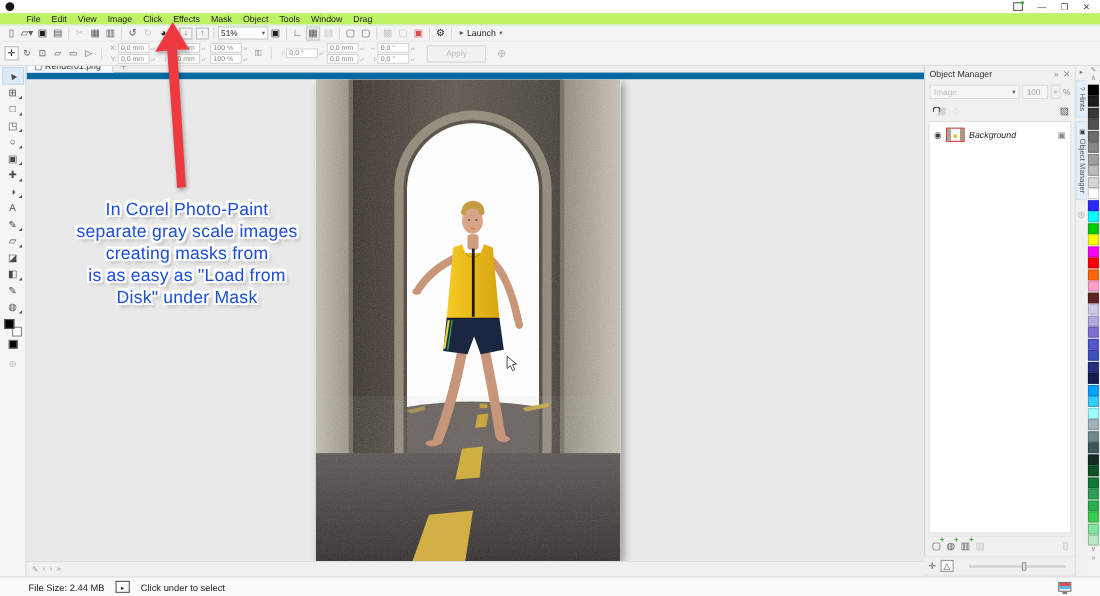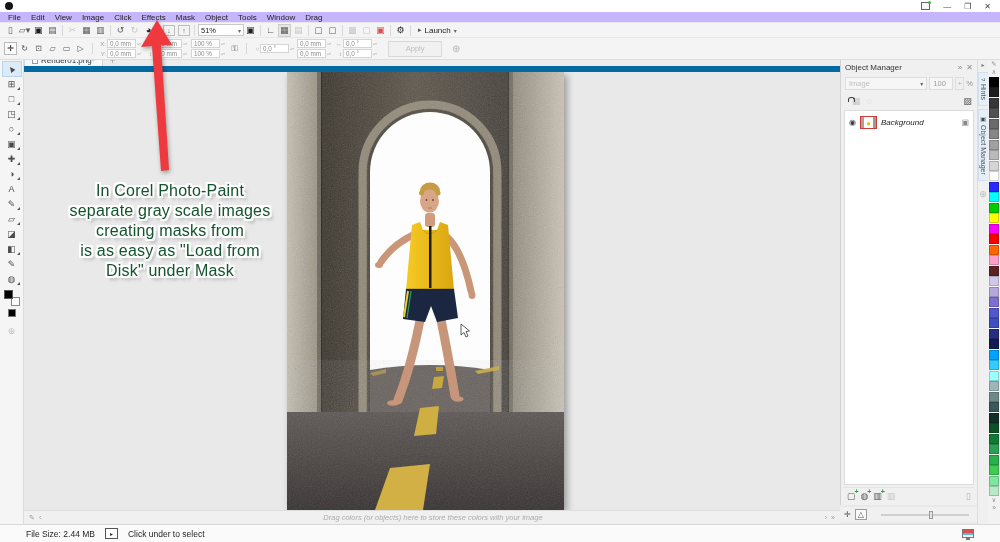--- a/index.html
+++ b/index.html
@@ -10,21 +10,21 @@
 
 .titlebar{position:absolute;left:0;top:0;right:0;height:12px;background:#fff;display:flex;align-items:center;gap:4px;padding:0 5px;z-index:30}
 .app-icon{width:8px;height:8px;border-radius:50%;background:#151515;flex:0 0 auto}
 .title{font-size:7.5px;color:#222;white-space:nowrap}
 .win-controls{margin-left:auto;display:flex;align-items:center;gap:13px;padding-right:4px;color:#444;font-size:8px}
 .acct{position:relative;width:9px;height:8px;border:1px solid #666;background:#f6f6f6}
 .acct::after{content:"";position:absolute;right:-2px;top:-2px;width:3px;height:3px;border-radius:50%;background:#3db53d}
 .wbtn{cursor:default}
 
 
-.menubar{position:absolute;left:0;top:12px;right:0;height:11px;background:#c4b5fd;border-bottom:1px solid #e8e8e8;display:flex;align-items:center;padding-left:3px;z-index:30}
+.menubar{position:absolute;left:0;top:12px;right:0;height:11px;background:#bef264;border-bottom:1px solid #e8e8e8;display:flex;align-items:center;padding-left:19px;z-index:30}
 .menu-item{padding:0 5px;font-size:8px;color:#222}
 
 
 .std-toolbar{position:absolute;left:0;top:23px;right:0;height:15px;background:#f4f4f4;border-bottom:1px solid #e7e7e7;display:flex;align-items:center;padding-left:4px;z-index:20}
 .tgroup{display:flex;align-items:center;gap:1px}
 .tbtn{min-width:13px;height:13px;display:flex;align-items:center;justify-content:center;font-size:9px;color:#5a5a5a}
 .tbtn.dark{color:#1d1d1d}
 .tbtn.disabled{color:#c6c6c6}
 .tbtn.red{color:#e04b4b}
 .tbtn.boxed{border:1px solid #bdbdbd;min-width:12px;height:11px;font-size:7px;margin:0 1px}
@@ -63,21 +63,21 @@
 .tabbar{position:absolute;left:24px;top:60px;width:816px;height:12px;background:#ececec;border-bottom:6px solid #0369a1;display:flex;align-items:flex-end;z-index:5}
 .tab{height:12px;display:flex;align-items:center;gap:3px;padding:0 7px;background:#f3f9fd;border:1px solid #d6d6d6;border-bottom:none;font-size:8px;color:#333}
 .tab-pageicon{width:6px;height:7px;background:#fff;border:1px solid #9a9a9a}
 .newtab{color:#9c9c9c;font-size:9px;padding:0 7px}
 .canvas{position:absolute;left:24px;top:74px;width:816px;height:436px;background:#e9e9e9;z-index:1}
 .page{position:absolute;left:263px;top:-2px;width:277px;height:438px;background:#fff;box-shadow:3px 3px 7px rgba(0,0,0,.35)}
 .page svg{display:block}
 
 
 .annotation{position:absolute;left:40px;top:181px;width:260px;text-align:center;z-index:40;
-  font-size:16px;line-height:20px;letter-spacing:.2px;color:#14532d;
+  font-size:16px;line-height:20px;letter-spacing:.2px;color:#1d4ed8;
   text-shadow:-2px -2px 0 #fff,2px -2px 0 #fff,-2px 2px 0 #fff,2px 2px 0 #fff,-2px 0 0 #fff,2px 0 0 #fff,0 -2px 0 #fff,0 2px 0 #fff,3px 4px 3px rgba(110,110,110,.55)}
 .ann-arrow{position:absolute;left:128px;top:13px;z-index:41;pointer-events:none}
 
 
 .palettebar{position:absolute;left:24px;top:510px;width:816px;height:14px;background:#f0f0f0;border-top:1px solid #ddd;display:flex;align-items:center;padding:0 5px;gap:4px;font-size:7.5px;color:#8d8d8d;z-index:5}
 .pb-hint{flex:1;text-align:center;font-style:italic;color:#ababab}
 .pb-mini{font-size:7px;color:#9a9a9a}
 
 
 .rightpanel{position:absolute;left:840px;top:60px;width:137px;height:445px;background:#f0f0f0;border-left:1px solid #d2d2d2;z-index:10}
@@ -444,21 +444,20 @@
       <div class="ann-line">is as easy as "Load from</div>
       <div class="ann-line">Disk" under Mask</div>
     </div>
   <svg class="ann-arrow" width="60" height="165" viewBox="0 0 60 165">
     <polygon points="29,7 13,34 24,33 33,158 41,157 33,32 44,32" fill="#ee3a3e" style="filter:drop-shadow(1px 2px 2px rgba(0,0,0,.35))"></polygon>
   </svg>
 
   <div class="palettebar">
     <span class="pb-mini">✎</span>
     <span class="pb-mini">‹</span>
-    <span class="pb-hint">Drag colors (or objects) here to store these colors with your image</span>
     <span class="pb-mini">›</span>
     <span class="pb-mini">»</span>
   </div>
 
   <div class="rightpanel">
     <div class="dk-header">
       <span class="dk-title">Object Manager</span>
       <span class="dk-hico">»</span>
       <span class="dk-hico">✕</span>
     </div>

